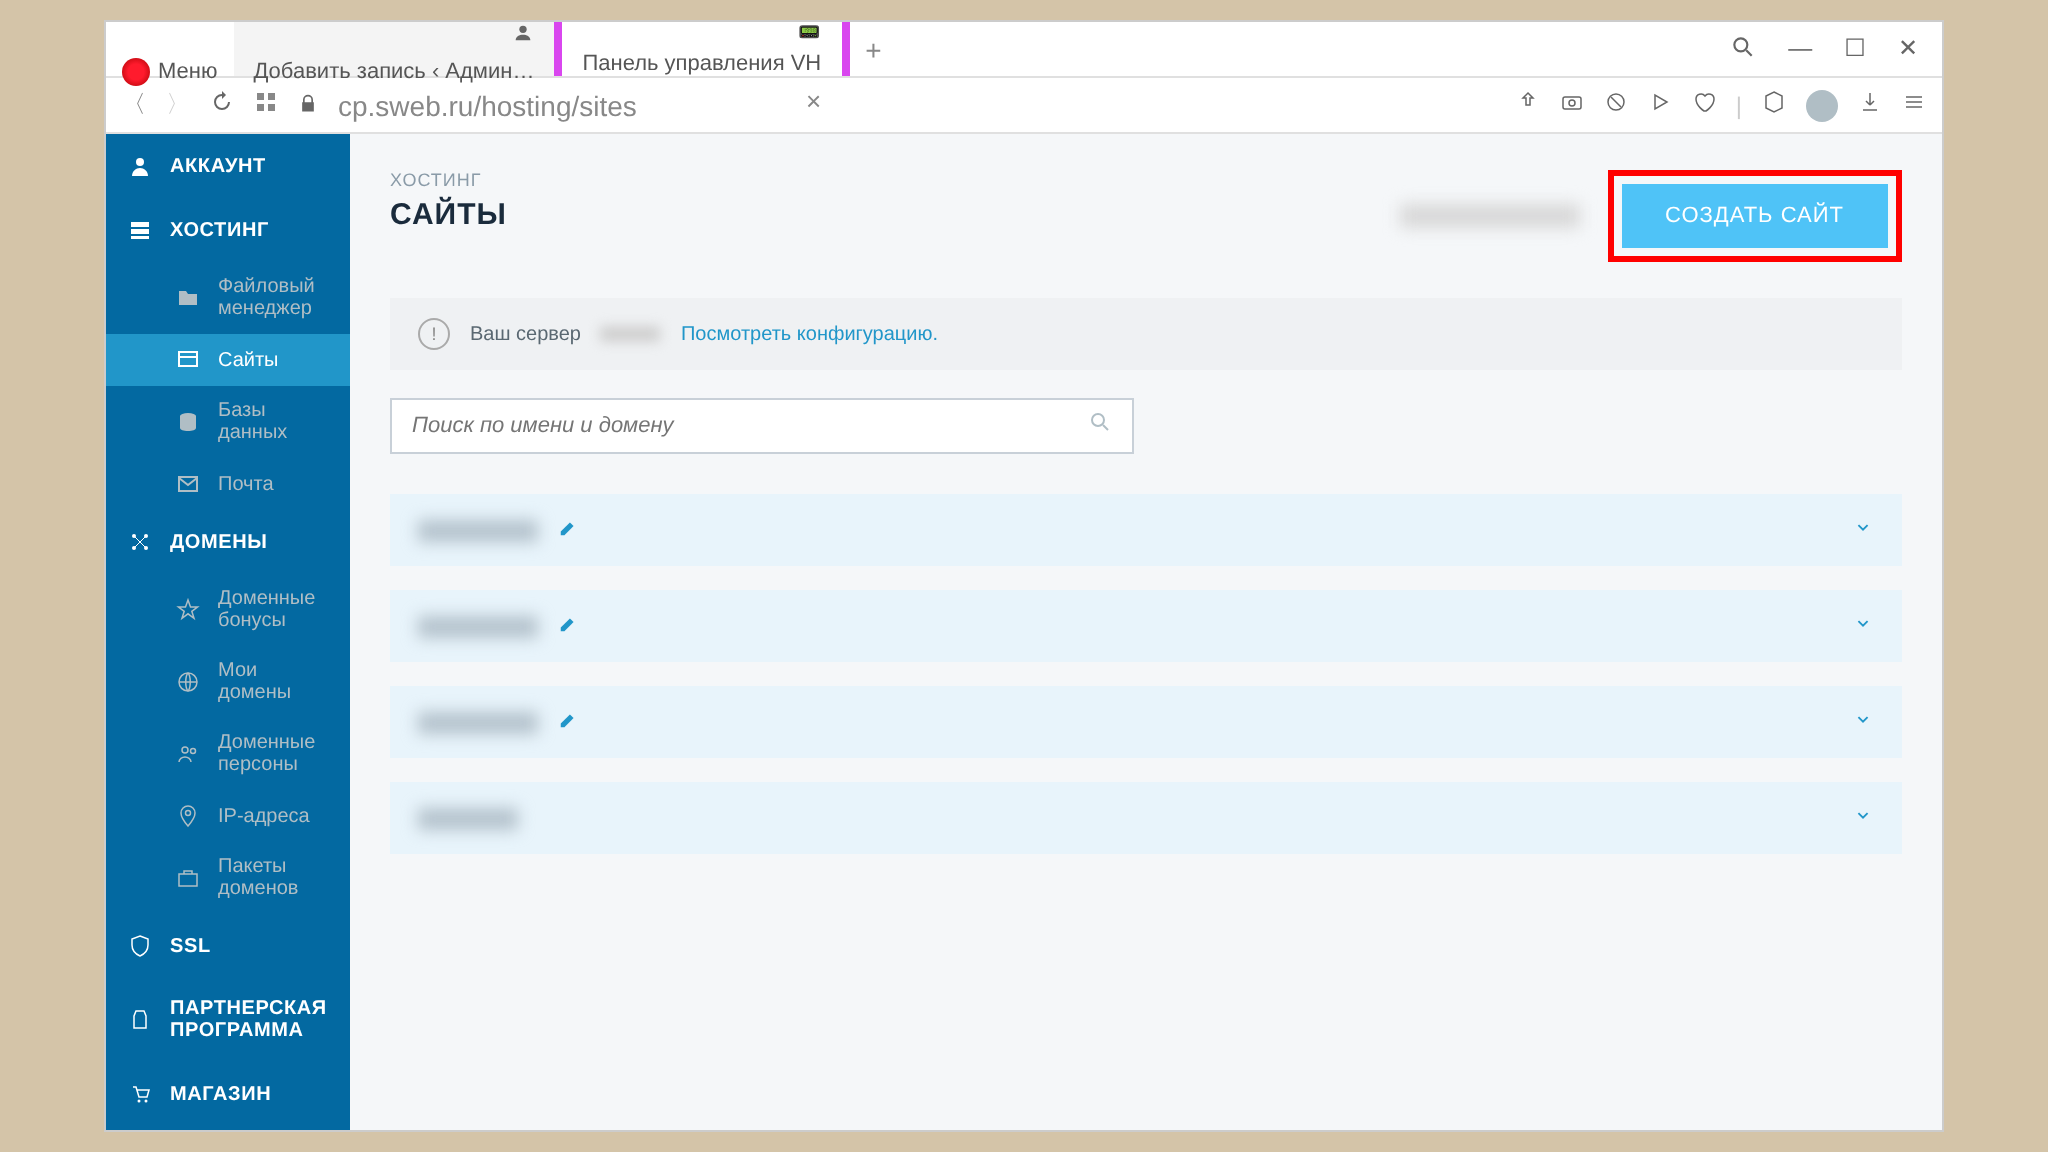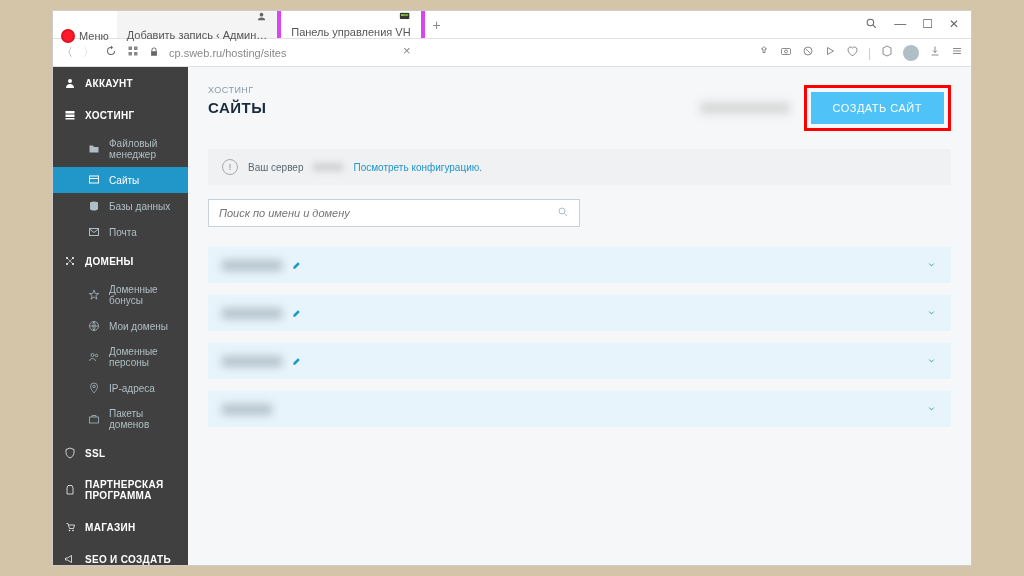--- a/index.html
+++ b/index.html
@@ -14,29 +14,29 @@
 .tab.active { background: #fff; }
 .tab-close { color: #888; font-size: 13px; cursor: pointer; }
 .newtab { padding: 0 8px; color: #888; font-size: 14px; }
 .win-controls { margin-left: auto; display: flex; gap: 16px; padding: 0 12px; color: #666; font-size: 12px; }
 .win-controls span { cursor: pointer; }
 .win-controls .search-ic { font-size: 13px; }
 
 
 .urlbar { height: 28px; display: flex; align-items: center; padding: 0 8px; gap: 10px; color: #666; font-size: 12px; border-bottom: 1px solid #e0e0e0; }
 .urlbar .nav-ic { cursor: pointer; color: #888; }
-.urlbar .url { flex: 0 0 auto; color: #888; font-size: 11px; }
+.urlbar .url { flex: 0 0 auto; color: #888; font-size: 14px; }
 .urlbar .right-icons { margin-left: auto; display: flex; gap: 10px; align-items: center; }
 .lock-ic svg { width: 10px; height: 10px; fill: #666; }
 
 
 .main { flex: 1; display: flex; overflow: hidden; }
 
 
-.sidebar { width: 135px; background: #404040; color: #b0bec5; display: flex; flex-direction: column; font-size: 10px; overflow-y: auto; }
+.sidebar { width: 122px; background: #0369a1; color: #b0bec5; display: flex; flex-direction: column; font-size: 10px; overflow-y: auto; }
 .side-section { display: flex; align-items: center; padding: 10px 10px; gap: 8px; font-weight: bold; color: #fff; font-size: 10px; letter-spacing: 0.3px; }
 .side-item { display: flex; align-items: center; padding: 7px 10px 7px 34px; gap: 8px; cursor: pointer; color: #b0bec5; font-size: 10px; }
 .side-item.active { background: #2196c9; color: #fff; }
 .side-icon { width: 14px; flex-shrink: 0; display: inline-flex; justify-content: center; }
 .side-icon svg { width: 12px; height: 12px; fill: currentColor; }
 
 
 .content { flex: 1; background: #f5f7f9; padding: 18px 20px; overflow-y: auto; }
 .content-header { display: flex; justify-content: space-between; align-items: flex-start; margin-bottom: 18px; }
 .breadcrumb { font-size: 9px; color: #8a9ba8; letter-spacing: 0.5px; margin-bottom: 4px; }

